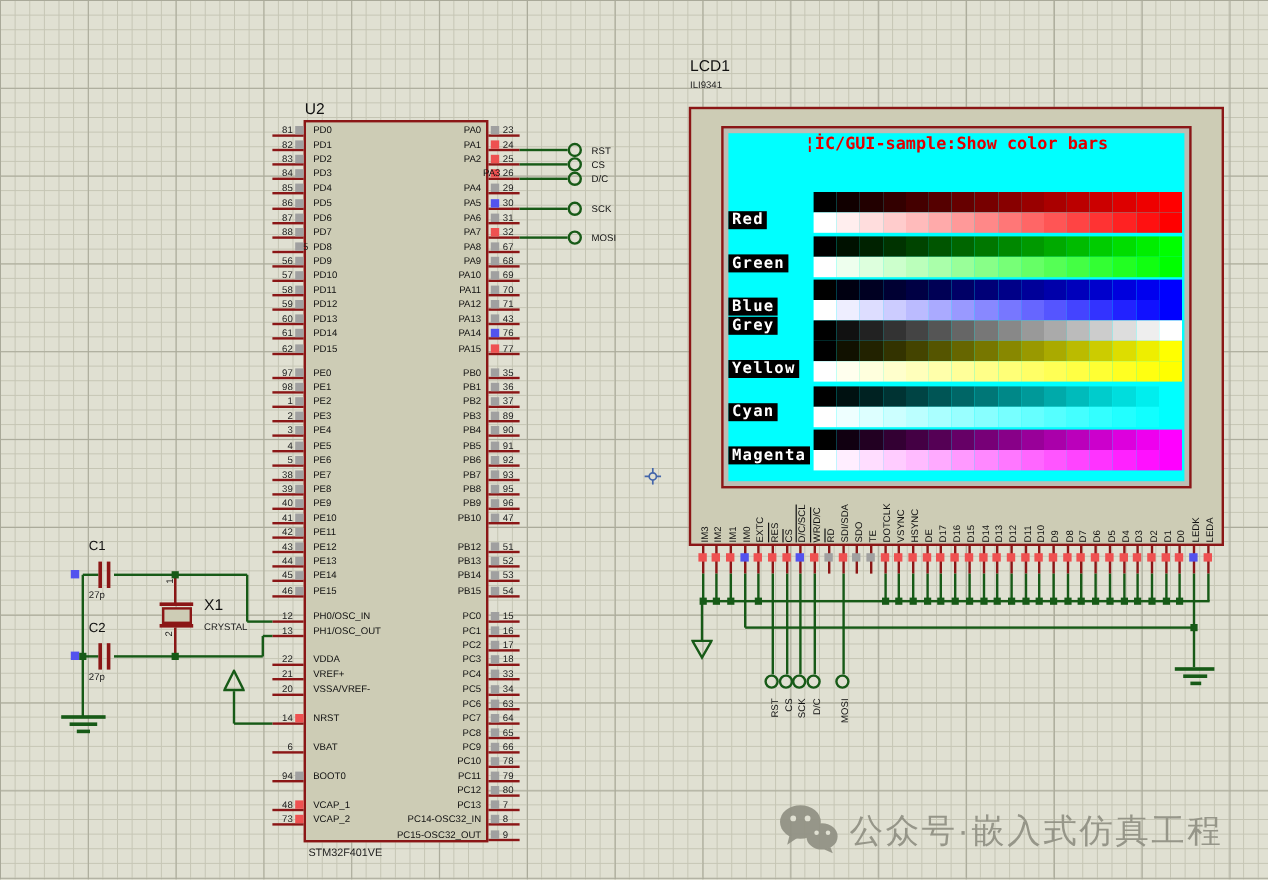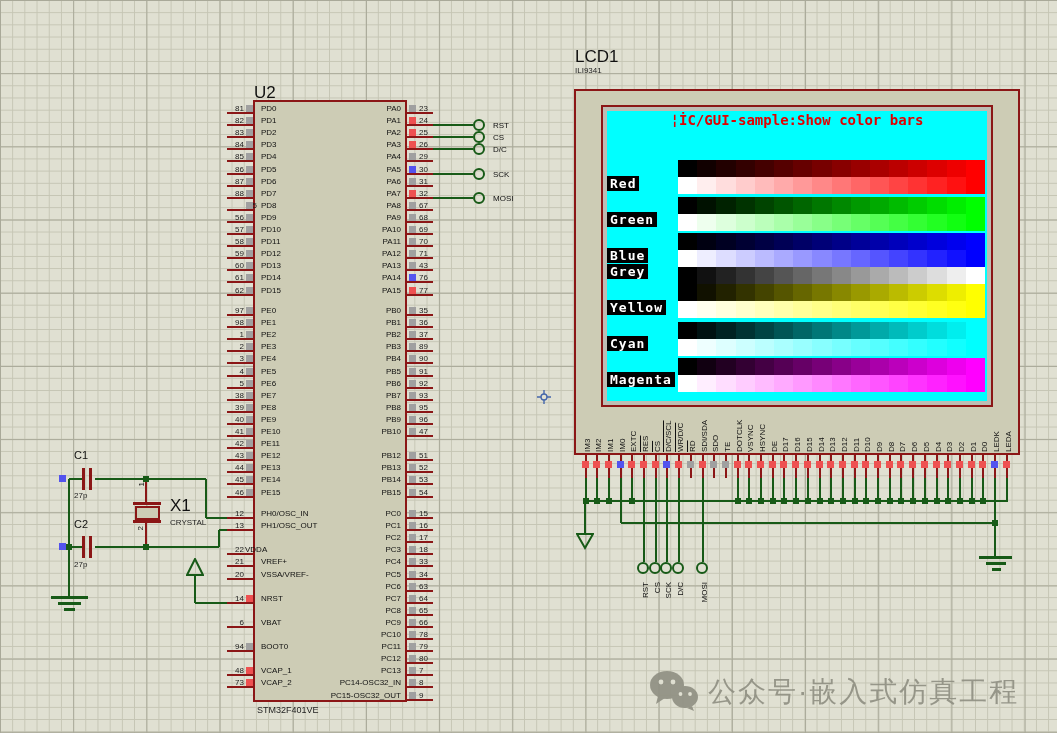--- a/index.html
+++ b/index.html
@@ -15,21 +15,21 @@
   .abs{position:absolute;}
   .wire{position:absolute;background:#175a17;}
   .stub{position:absolute;background:#8b1616;}
   .dot{position:absolute;width:6px;height:6px;background:#175a17;}
   .sq{position:absolute;width:7px;height:7px;}
   .body{position:absolute;background:#cdccb5;border:2px solid #8b1616;box-sizing:border-box;}
   .num{position:absolute;font-size:8px;line-height:9px;color:#1c1c1c;white-space:nowrap;}
   .plab{position:absolute;font-size:8px;line-height:9px;color:#111;white-space:nowrap;}
   .rot{transform-origin:0 0;transform:rotate(-90deg);}
   .ring{position:absolute;width:12px;height:12px;border:2.5px solid #175a17;border-radius:50%;box-sizing:border-box;background:transparent;}
-  .refdes{position:absolute;font-size:17px;color:#111;white-space:nowrap;}
+  .refdes{position:absolute;font-size:13px;color:#111;white-space:nowrap;}
   .small{position:absolute;font-size:8px;color:#222;white-space:nowrap;}
   .ttl{position:absolute;left:607px;top:112px;width:380px;text-align:center;
     font:bold 14px "DejaVu Sans Mono",monospace;color:#e10000;white-space:nowrap;}
   .blab{position:absolute;left:607px;background:#000;color:#fff;
     font:bold 13px "DejaVu Sans Mono",monospace;height:15px;line-height:15px;
     padding:0 3px;letter-spacing:1px;white-space:nowrap;}
   .barrow{position:absolute;left:678px;width:307px;height:17px;display:flex;}
   .barrow span{flex:1;}
   .screenframe{position:absolute;left:601px;top:105px;width:392px;height:302px;
     border:2px solid #8b1616;background:#bdbdb4;box-sizing:border-box;}
@@ -79,21 +79,21 @@
       <div class="sq" style="left: 409px; top: 129px; background: rgb(238, 81, 81);"></div>
       <div class="num" style="left: 419px; top: 128px;">25</div>
       <div class="plab" style="left: 300px; top: 128px; width: 101px; text-align: right;">PA2</div>
       <div class="stub" style="left: 227px; top: 148px; width: 26px; height: 2px;"></div>
       <div class="num" style="left: 216px; top: 140px; width: 28px; text-align: right;">84</div>
       <div class="sq" style="left: 246px; top: 141px; background: rgb(160, 160, 160);"></div>
       <div class="plab" style="left: 261px; top: 140px;">PD3</div>
       <div class="stub" style="left: 407px; top: 148px; width: 26px; height: 2px;"></div>
       <div class="sq" style="left: 409px; top: 141px; background: rgb(238, 81, 81);"></div>
       <div class="num" style="left: 419px; top: 140px;">26</div>
-      <div class="plab" style="left: 300px; top: 140px; width: 101px; text-align: right;">PA3</div>
+      <div class="plab" style="left: 316px; top: 140px; width: 101px; text-align: right;">PA3</div>
       <div class="stub" style="left: 227px; top: 160px; width: 26px; height: 2px;"></div>
       <div class="num" style="left: 216px; top: 152px; width: 28px; text-align: right;">85</div>
       <div class="sq" style="left: 246px; top: 153px; background: rgb(160, 160, 160);"></div>
       <div class="plab" style="left: 261px; top: 152px;">PD4</div>
       <div class="stub" style="left: 407px; top: 160px; width: 26px; height: 2px;"></div>
       <div class="sq" style="left: 409px; top: 153px; background: rgb(160, 160, 160);"></div>
       <div class="num" style="left: 419px; top: 152px;">29</div>
       <div class="plab" style="left: 300px; top: 152px; width: 101px; text-align: right;">PA4</div>
       <div class="stub" style="left: 227px; top: 173px; width: 26px; height: 2px;"></div>
       <div class="num" style="left: 216px; top: 165px; width: 28px; text-align: right;">86</div>
@@ -320,21 +320,21 @@
       <div class="stub" style="left: 407px; top: 529px; width: 26px; height: 2px;"></div>
       <div class="sq" style="left: 409px; top: 522px; background: rgb(160, 160, 160);"></div>
       <div class="num" style="left: 419px; top: 521px;">16</div>
       <div class="plab" style="left: 300px; top: 521px; width: 101px; text-align: right;">PC1</div>
       <div class="stub" style="left: 407px; top: 541px; width: 26px; height: 2px;"></div>
       <div class="sq" style="left: 409px; top: 534px; background: rgb(160, 160, 160);"></div>
       <div class="num" style="left: 419px; top: 533px;">17</div>
       <div class="plab" style="left: 300px; top: 533px; width: 101px; text-align: right;">PC2</div>
       <div class="stub" style="left: 227px; top: 553px; width: 26px; height: 2px;"></div>
       <div class="num" style="left: 216px; top: 545px; width: 28px; text-align: right;">22</div>
-      <div class="plab" style="left: 245px; top: 545px;">VDDA</div>
+      <div class="plab" style="left: 261px; top: 545px;">VDDA</div>
       <div class="stub" style="left: 407px; top: 553px; width: 26px; height: 2px;"></div>
       <div class="sq" style="left: 409px; top: 546px; background: rgb(160, 160, 160);"></div>
       <div class="num" style="left: 419px; top: 545px;">18</div>
       <div class="plab" style="left: 300px; top: 545px; width: 101px; text-align: right;">PC3</div>
       <div class="stub" style="left: 227px; top: 565px; width: 26px; height: 2px;"></div>
       <div class="num" style="left: 216px; top: 557px; width: 28px; text-align: right;">21</div>
       <div class="plab" style="left: 261px; top: 557px; text-align: right;">VREF+</div>
       <div class="stub" style="left: 407px; top: 565px; width: 26px; height: 2px;"></div>
       <div class="sq" style="left: 409px; top: 558px; background: rgb(160, 160, 160);"></div>
       <div class="num" style="left: 419px; top: 557px;">33</div>

